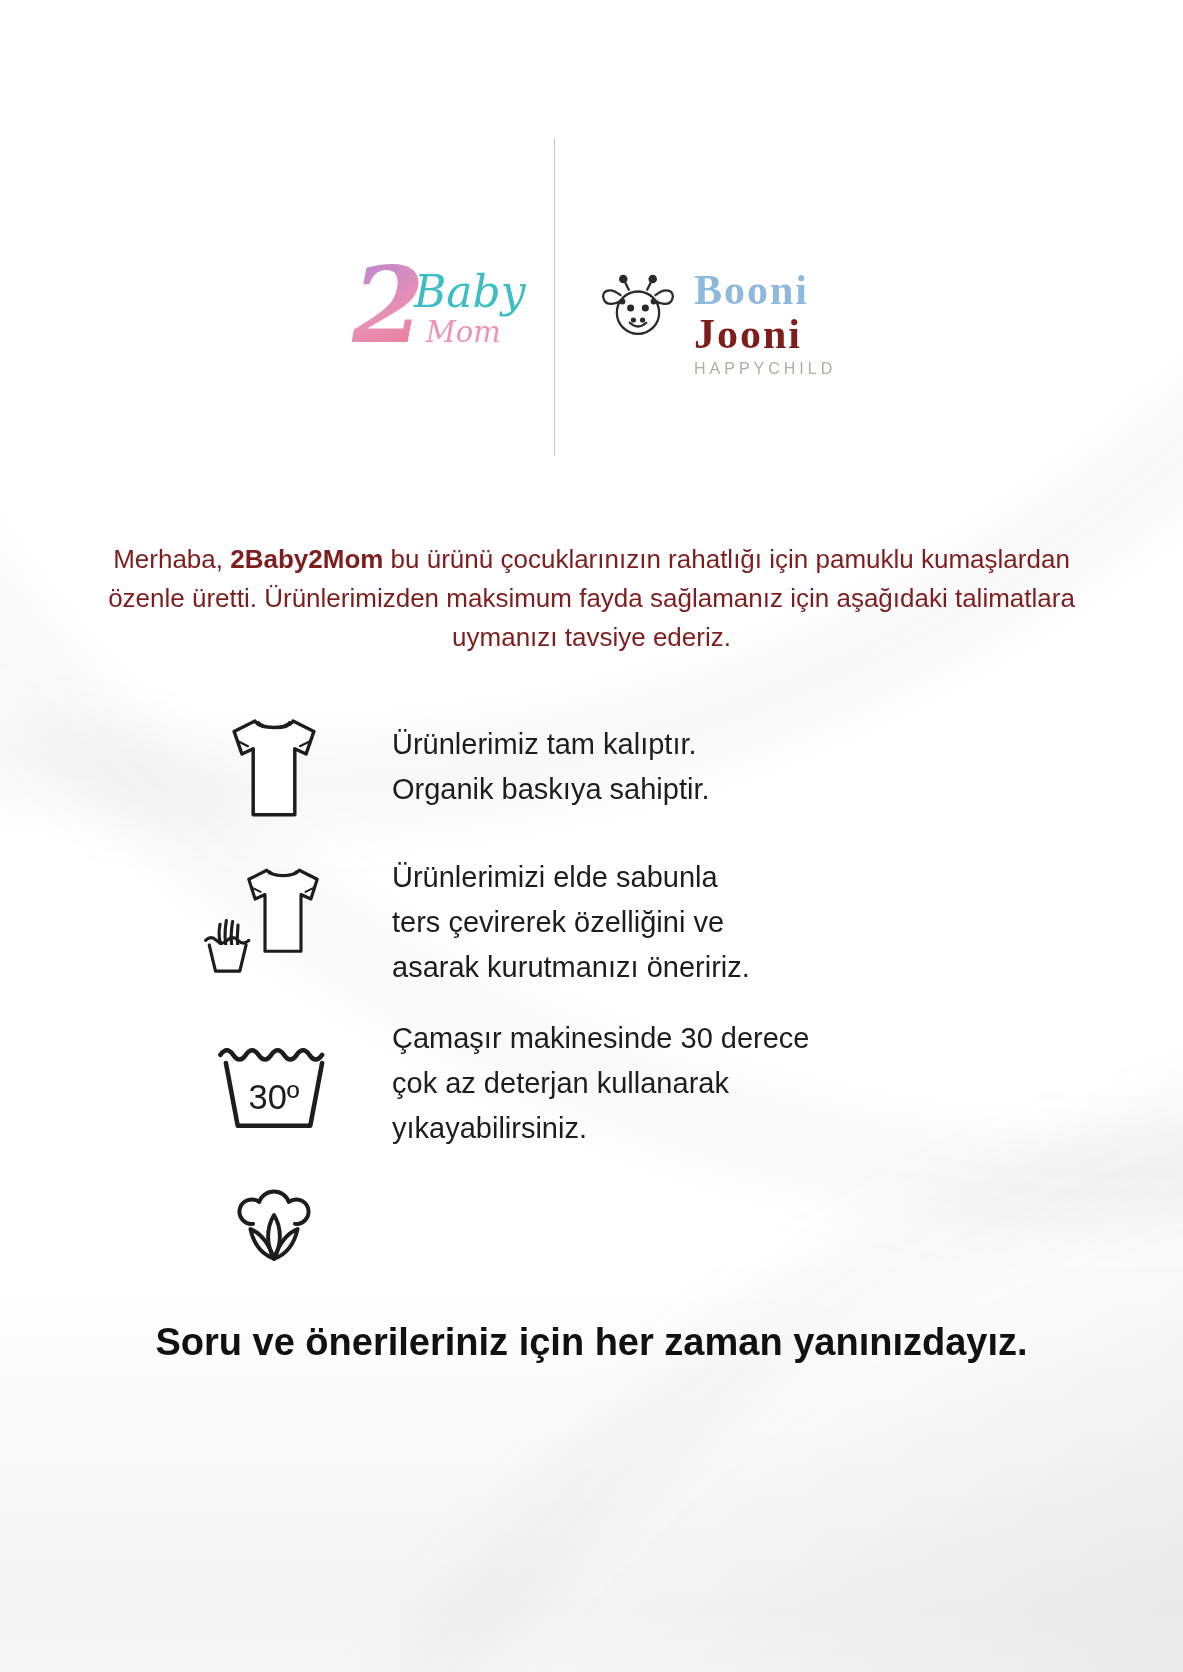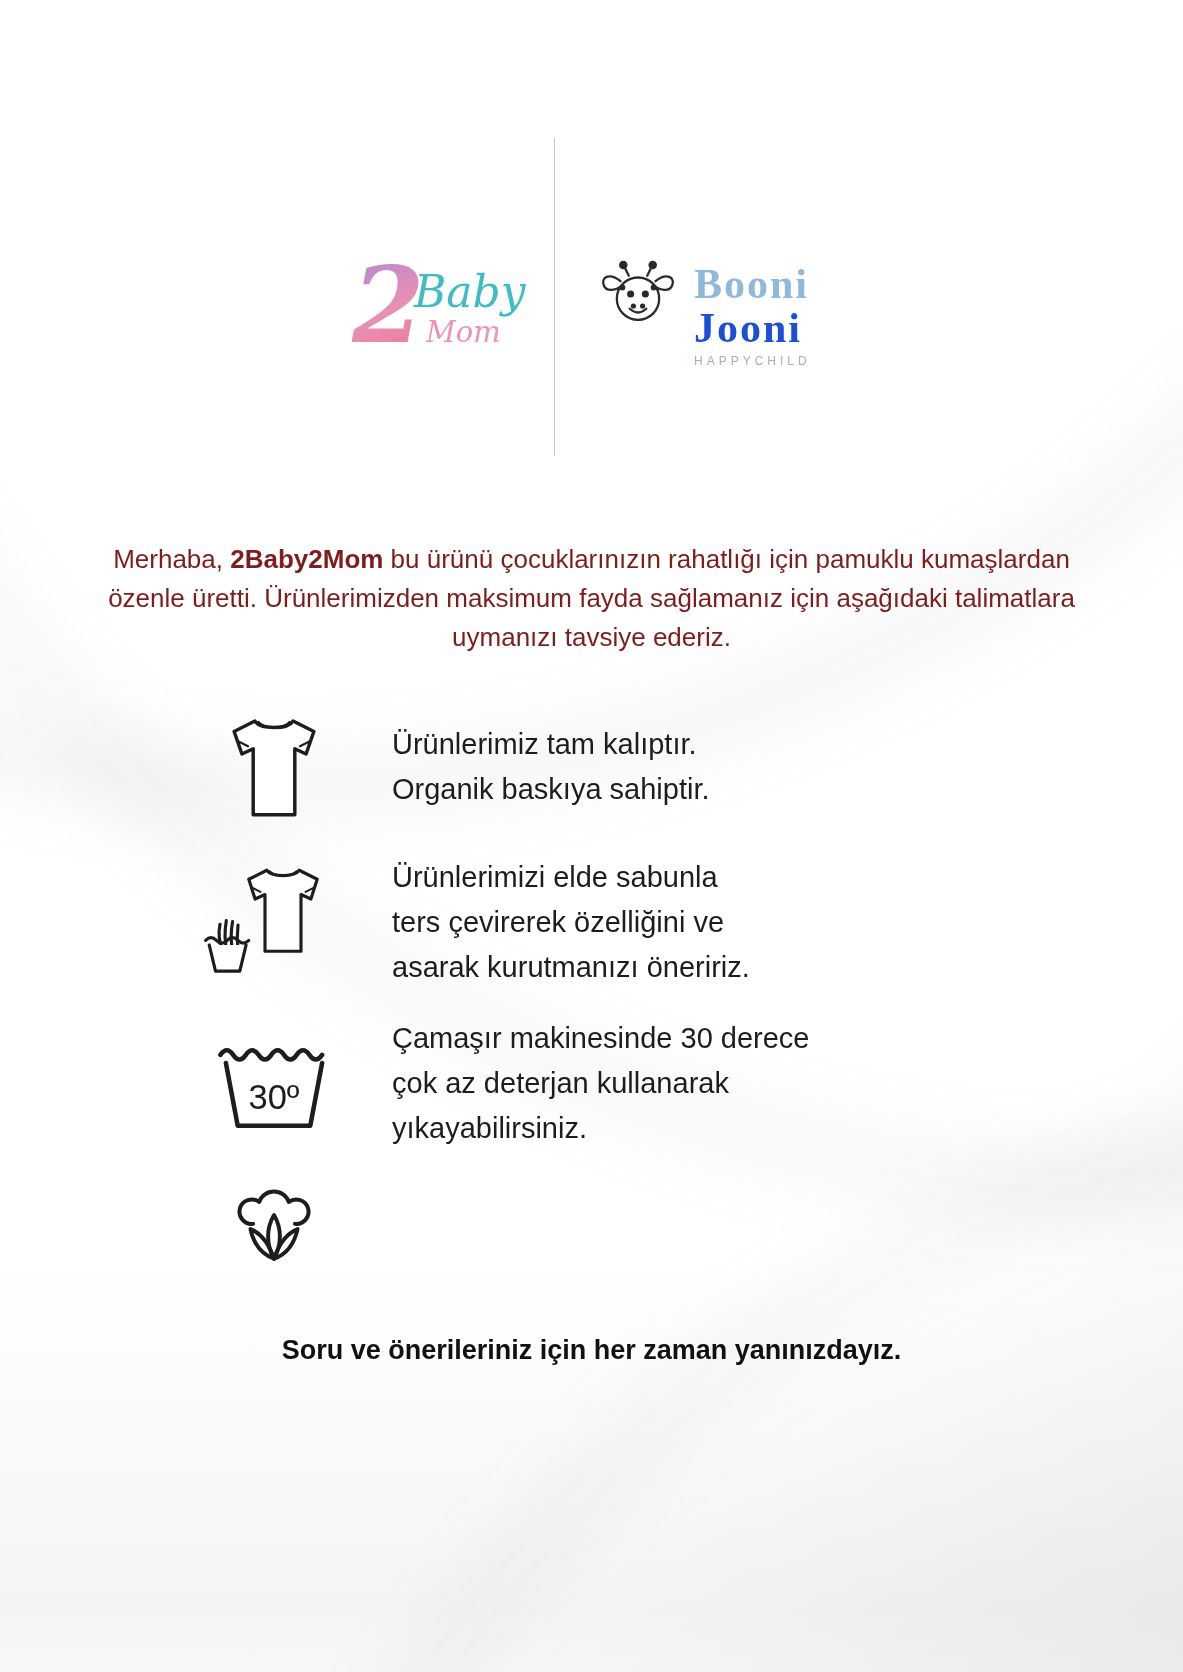--- a/index.html
+++ b/index.html
@@ -38,52 +38,52 @@
   }
   .brand-left .word-top{
     position:absolute;left:62px;top:8px;
     font-family:"DejaVu Serif", serif;font-style:italic;font-size:44px;line-height:1;
   }
   .brand-left .word-bottom{
     position:absolute;left:74px;top:56px;
     font-family:"DejaVu Serif", serif;font-style:italic;font-size:29px;line-height:1;
   }
 
-  .brand-right{position:absolute;left:592px;top:256px;display:flex;align-items:flex-start;}
+  .brand-right{position:absolute;left:592px;top:262px;display:flex;align-items:center;}
   .giraffe{width:92px;height:100px;margin-right:10px;}
   .brand-right .words{padding-top:6px;}
   .brand-right .word-top{
     font-family:"Liberation Serif", serif;font-weight:bold;font-size:42px;line-height:1.05;letter-spacing:2px;
   }
   .brand-right .word-bottom{
     font-family:"Liberation Serif", serif;font-weight:bold;font-size:42px;line-height:1.05;letter-spacing:2px;
   }
-  .brand-right .tagline{font-size:12px;letter-spacing:4px;color:#b9aa9e;margin-top:4px;}
+  .brand-right .tagline{font-size:16px;letter-spacing:4px;color:#b9aa9e;margin-top:4px;}
 
   
   .intro{
     margin:80px auto 0 auto;max-width:1040px;
     text-align:center;font-size:26px;line-height:1.5;color:#7f1d1d;
   }
   .intro b{font-weight:bold;}
 
   
   .rows{margin:48px 0 0 198px;width:800px;}
   .row{display:flex;align-items:center;margin-bottom:26px;}
   .icon-col{width:152px;display:flex;justify-content:center;align-items:center;flex:0 0 152px;}
   .instr-text{
     margin-left:42px;font-size:29px;line-height:1.55;white-space:pre-line;color:#1d1d1f;
   }
   .icon-col svg{display:block;}
   .tub-temp{font-family:"Liberation Sans", sans-serif;}
 
   
   .footer{
-    margin-top:46px;text-align:center;
-    font-size:27px;font-weight:bold;color:#111;
+    margin-top:32px;text-align:center;
+    font-size:38px;font-weight:bold;color:#111;
   }
 </style>
 </head>
 <body>
 
 <div class="bg">
   <div class="curve c1"></div>
   <div class="curve c2"></div>
   <div class="curve c3"></div>
   <div class="bottom-shade"></div>
@@ -113,21 +113,21 @@
         <circle cx="42" cy="37" r="2.6" fill="#2a2a2a"></circle>
         <circle cx="58" cy="37" r="2.6" fill="#2a2a2a"></circle>
         <circle cx="45" cy="50" r="1.6" fill="#2a2a2a"></circle>
         <circle cx="55" cy="50" r="1.6" fill="#2a2a2a"></circle>
         <path d="M41 53 Q50 61 59 53"></path>
         <circle cx="33" cy="30" r="2" fill="#2a2a2a"></circle>
         <circle cx="67" cy="30" r="2" fill="#2a2a2a"></circle>
       </svg>
       <div class="words">
         <div class="word-top" style="color:#8fb8dd;">Booni</div>
-        <div class="word-bottom" style="color:#1d4ed8;">Jooni</div>
+        <div class="word-bottom" style="color:#7f1d1d;">Jooni</div>
         <div class="tagline">HAPPYCHILD</div>
       </div>
     </div>
   </div>
 
   <p class="intro"><span>Merhaba, </span><b>2Baby2Mom</b><span> bu ürünü çocuklarınızın rahatlığı için pamuklu kumaşlardan özenle üretti. Ürünlerimizden maksimum fayda sağlamanız için aşağıdaki talimatlara uymanızı tavsiye ederiz.</span></p>
 
   <div class="rows">
 
     <div class="row">

